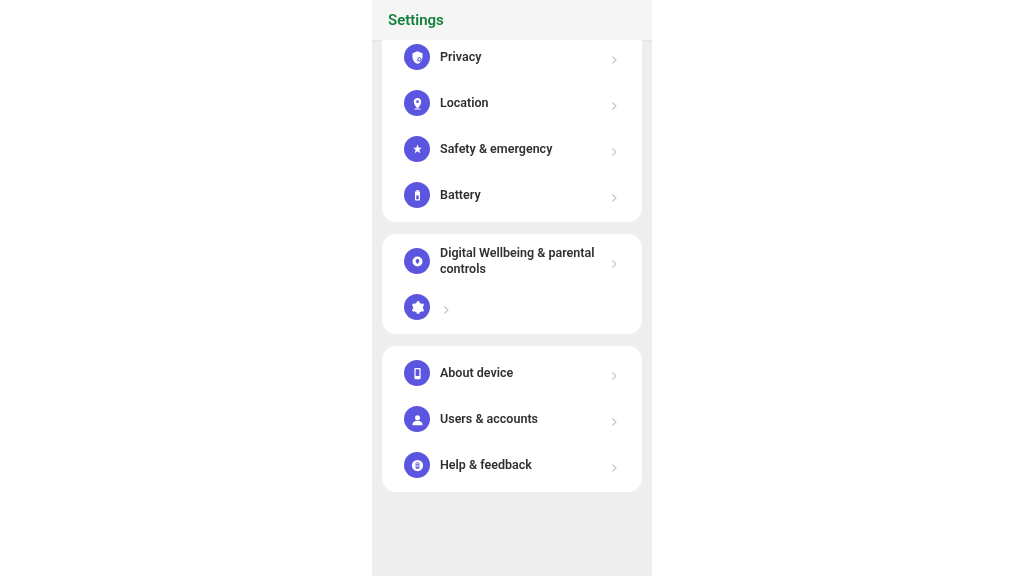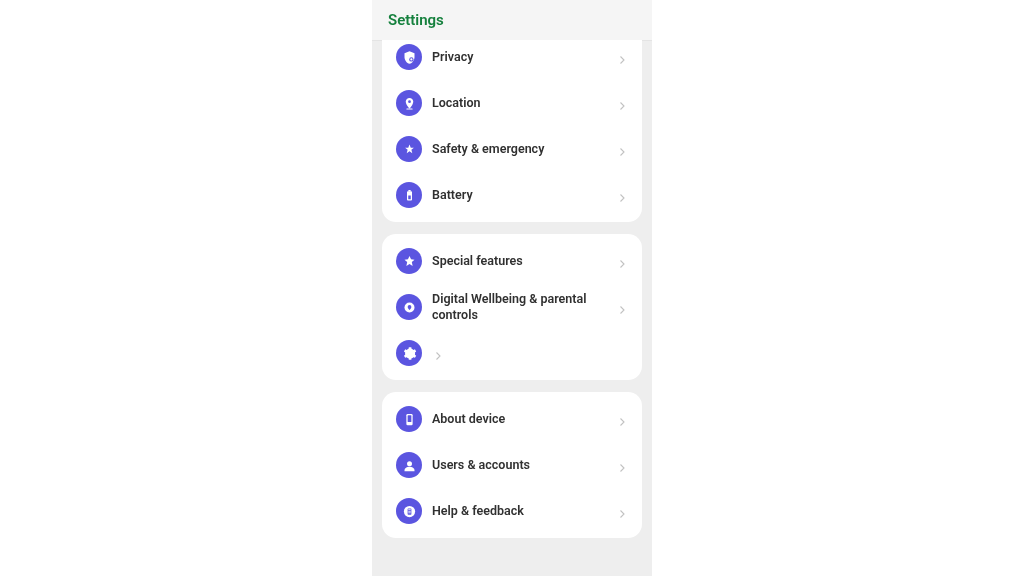--- a/index.html
+++ b/index.html
@@ -39,21 +39,21 @@
     left: 0;
     right: 0;
     bottom: 0;
     padding: 0 10px;
     overflow: hidden;
   }
   .group {
     background: #ffffff;
     border-radius: 14px;
     margin-top: 12px;
-    padding: 4px 4px;
+    padding: 4px 12px;
   }
   .group.first {
     margin-top: 0;
     border-top-left-radius: 0;
     border-top-right-radius: 0;
     padding-top: 0;
   }
   .row {
     display: flex;
     align-items: center;
@@ -169,31 +169,20 @@
         </span>
         <span class="label">Battery</span>
         <span class="chevron"><svg viewBox="0 0 24 24">
               <polyline points="9 5 16 12 9 19"></polyline>
             </svg></span>
       </div>
     </div>
 
     <div class="group">
 
-      <div class="row">
-        <span class="icon-wrap">
-          <svg viewBox="0 0 24 24">
-              <path fill="#fff" d="M12 3l2.5 5.5L20 9l-4.3 3.7L17 19l-5-3-5 3 1.3-6.3L4 9l5.5-.5z"></path>
-            </svg>
-        </span>
-        <span class="label">Special features</span>
-        <span class="chevron"><svg viewBox="0 0 24 24">
-              <polyline points="9 5 16 12 9 19"></polyline>
-            </svg></span>
-      </div>
 
       <div class="row">
         <span class="icon-wrap">
           <svg viewBox="0 0 24 24">
               <circle cx="12" cy="12" r="8" fill="#fff"></circle>
               <path fill="#5b55e0" d="M12 8a3 3 0 0 0-3 3c0 2 3 5 3 5s3-3 3-5a3 3 0 0 0-3-3z"></path>
             </svg>
         </span>
         <span class="label">Digital Wellbeing &amp; parental controls</span>
         <span class="chevron"><svg viewBox="0 0 24 24">

